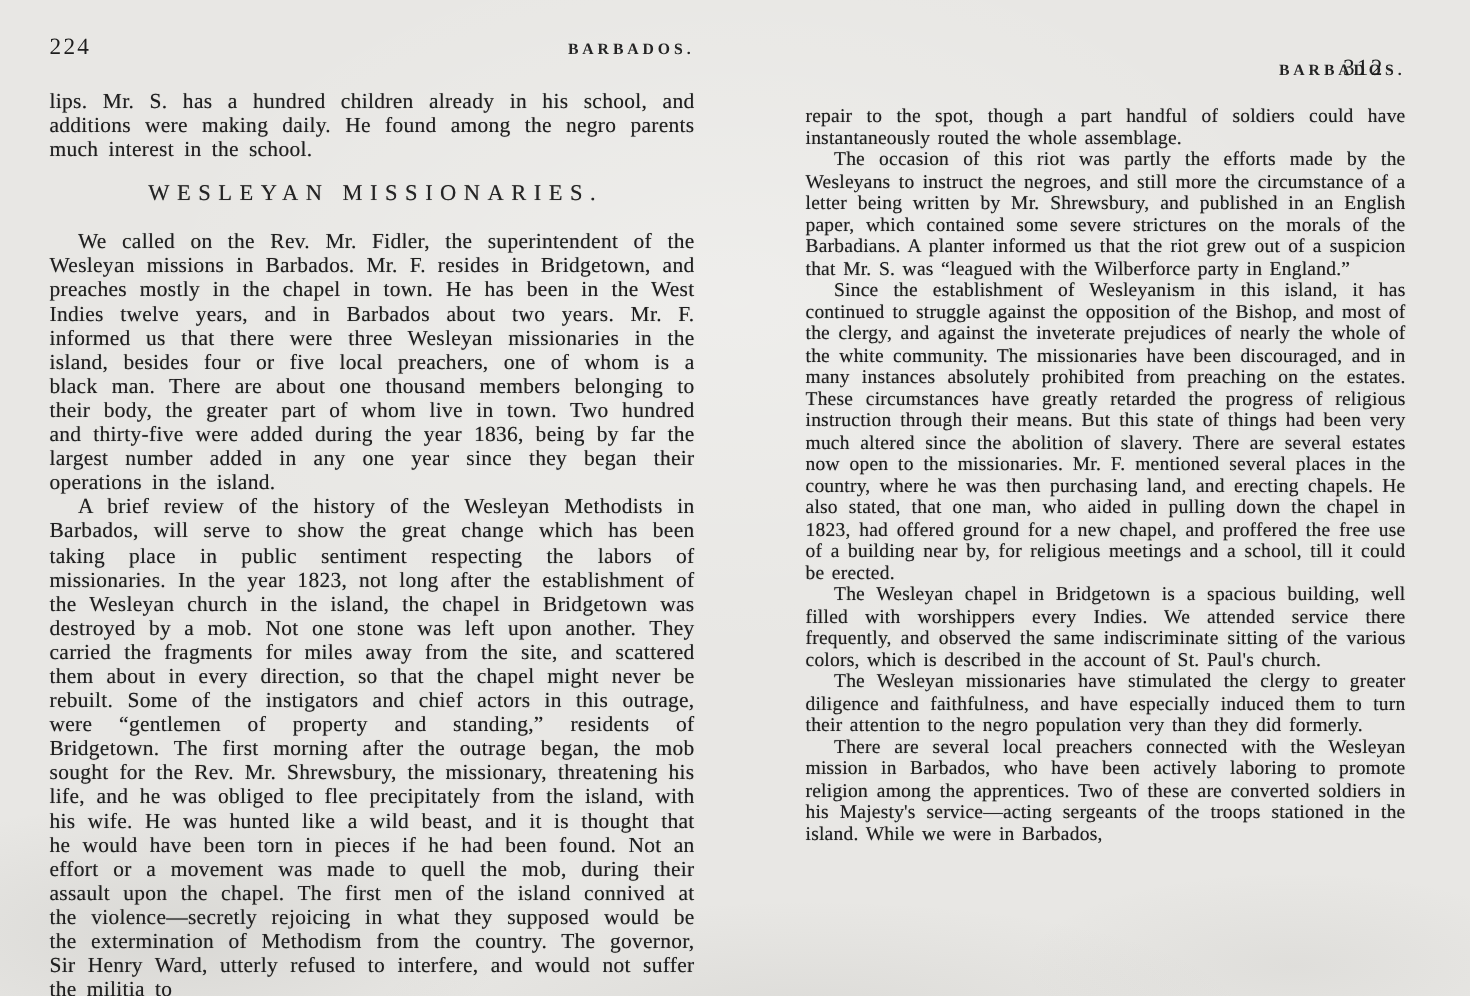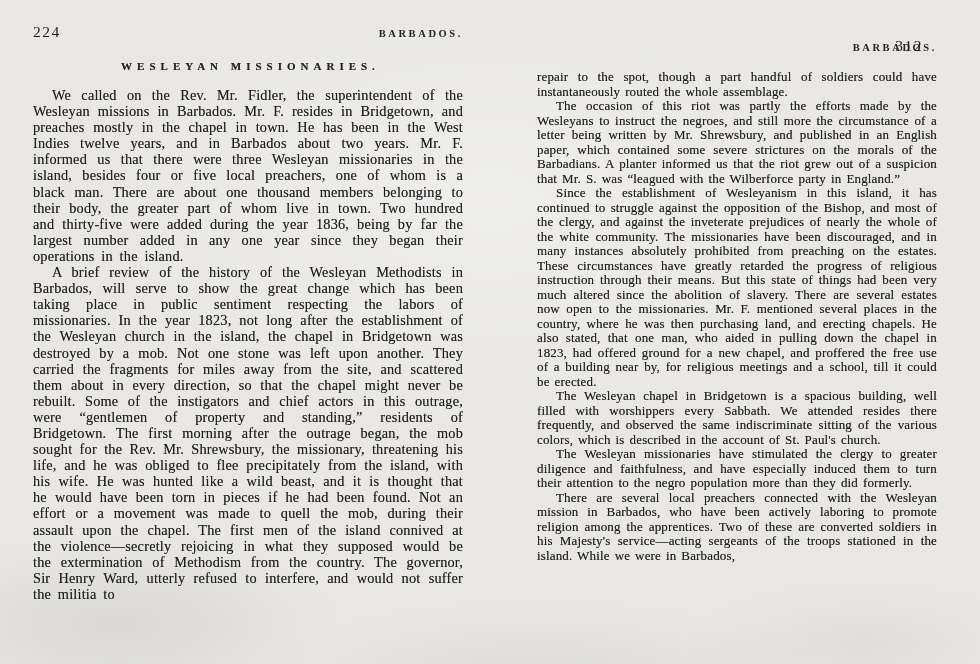--- a/index.html
+++ b/index.html
@@ -84,53 +84,54 @@
     line-height: 14.5px;
     word-spacing: 1.6px;
     letter-spacing: 0.15px;
   }
   p.indent { text-indent: 19px; }
   p.no-indent { text-indent: 0; }
 
   .section-heading {
     margin: 13px 0 15px 0;
     text-align: center;
-    font-size: 11px;
-    font-weight: bold;
+    font-size: 15px;
+    font-weight: normal;
     letter-spacing: 5px;
     padding-left: 5px;
     color: #242424;
     text-shadow: 0 0 0.5px rgba(25,25,25,0.5);
   }
 </style>
 </head>
 <body>
 
 <div class="spread">
 
   <section class="page page-left">
     <header class="pagehead">
       <span class="pagenum pagenum-left">224</span>
       <span class="running-title">BARBADOS.</span>
     </header>
     <div class="body-text">
+      <p class="no-indent">lips.  Mr. S. has a hundred children already in his school, and additions were making daily.  He found among the negro parents much interest in the school.</p>
       <h2 class="section-heading">WESLEYAN MISSIONARIES.</h2>
       <p class="indent">We called on the Rev. Mr. Fidler, the superintendent of the Wesleyan missions in Barbados.  Mr. F. resides in Bridgetown, and preaches mostly in the chapel in town.  He has been in the West Indies twelve years, and in Barbados about two years. Mr. F. informed us that there were three Wesleyan missionaries in the island, besides four or five local preachers, one of whom is a black man.  There are about one thousand members belonging to their body, the greater part of whom live in town. Two hundred and thirty-five were added during the year 1836, being by far the largest number added in any one year since they began their operations in the island.</p>
       <p class="indent">A brief review of the history of the Wesleyan Methodists in Barbados, will serve to show the great change which has been taking place in public sentiment respecting the labors of missionaries.  In the year 1823, not long after the establishment of the Wesleyan church in the island, the chapel in Bridgetown was destroyed by a mob.  Not one stone was left upon another. They carried the fragments for miles away from the site, and scattered them about in every direction, so that the chapel might never be rebuilt.  Some of the instigators and chief actors in this outrage, were “gentlemen of property and standing,” residents of Bridgetown.  The first morning after the outrage began, the mob sought for the Rev. Mr. Shrewsbury, the missionary, threatening his life, and he was obliged to flee precipitately from the island, with his wife.  He was hunted like a wild beast, and it is thought that he would have been torn in pieces if he had been found.  Not an effort or a movement was made to quell the mob, during their assault upon the chapel. The first men of the island connived at the violence—secretly rejoicing in what they supposed would be the extermination of Methodism from the country.  The governor, Sir Henry Ward, utterly refused to interfere, and would not suffer the militia to</p>
     </div>
   </section>
 
   <section class="page page-right">
     <header class="pagehead">
       <span class="running-title">BARBADOS.</span>
       <span class="pagenum pagenum-right">312</span>
     </header>
     <div class="body-text">
       <p class="no-indent">repair to the spot, though a part handful of soldiers could have instantaneously routed the whole assemblage.</p>
       <p class="indent">The occasion of this riot was partly the efforts made by the Wesleyans to instruct the negroes, and still more the circumstance of a letter being written by Mr. Shrewsbury, and published in an English paper, which contained some severe strictures on the morals of the Barbadians.  A planter informed us that the riot grew out of a suspicion that Mr. S. was “leagued with the Wilberforce party in England.”</p>
       <p class="indent">Since the establishment of Wesleyanism in this island, it has continued to struggle against the opposition of the Bishop, and most of the clergy, and against the inveterate prejudices of nearly the whole of the white community.  The missionaries have been discouraged, and in many instances absolutely prohibited from preaching on the estates.  These circumstances have greatly retarded the progress of religious instruction through their means.  But this state of things had been very much altered since the abolition of slavery.  There are several estates now open to the missionaries.  Mr. F. mentioned several places in the country, where he was then purchasing land, and erecting chapels.  He also stated, that one man, who aided in pulling down the chapel in 1823, had offered ground for a new chapel, and proffered the free use of a building near by, for religious meetings and a school, till it could be erected.</p>
-      <p class="indent">The Wesleyan chapel in Bridgetown is a spacious building, well filled with worshippers every Sabbath.  We attended resides there frequently, and observed the same indiscriminate sitting of the various colors, which is described in the account of St. Paul's church.</p>
-      <p class="indent">The Wesleyan missionaries have stimulated the clergy to greater diligence and faithfulness, and have especially induced them to turn their attention to the negro population more than they did formerly.</p>
+      <p class="indent">The Wesleyan chapel in Bridgetown is a spacious building, well filled with worshippers every Indies.  We attended service there frequently, and observed the same indiscriminate sitting of the various colors, which is described in the account of St. Paul's church.</p>
+      <p class="indent">The Wesleyan missionaries have stimulated the clergy to greater diligence and faithfulness, and have especially induced them to turn their attention to the negro population very than they did formerly.</p>
       <p class="indent">There are several local preachers connected with the Wesleyan mission in Barbados, who have been actively laboring to promote religion among the apprentices.  Two of these are converted soldiers in his Majesty's service—acting sergeants of the troops stationed in the island.  While we were in Barbados,</p>
     </div>
   </section>
 
 </div>
 
 </body></html>

